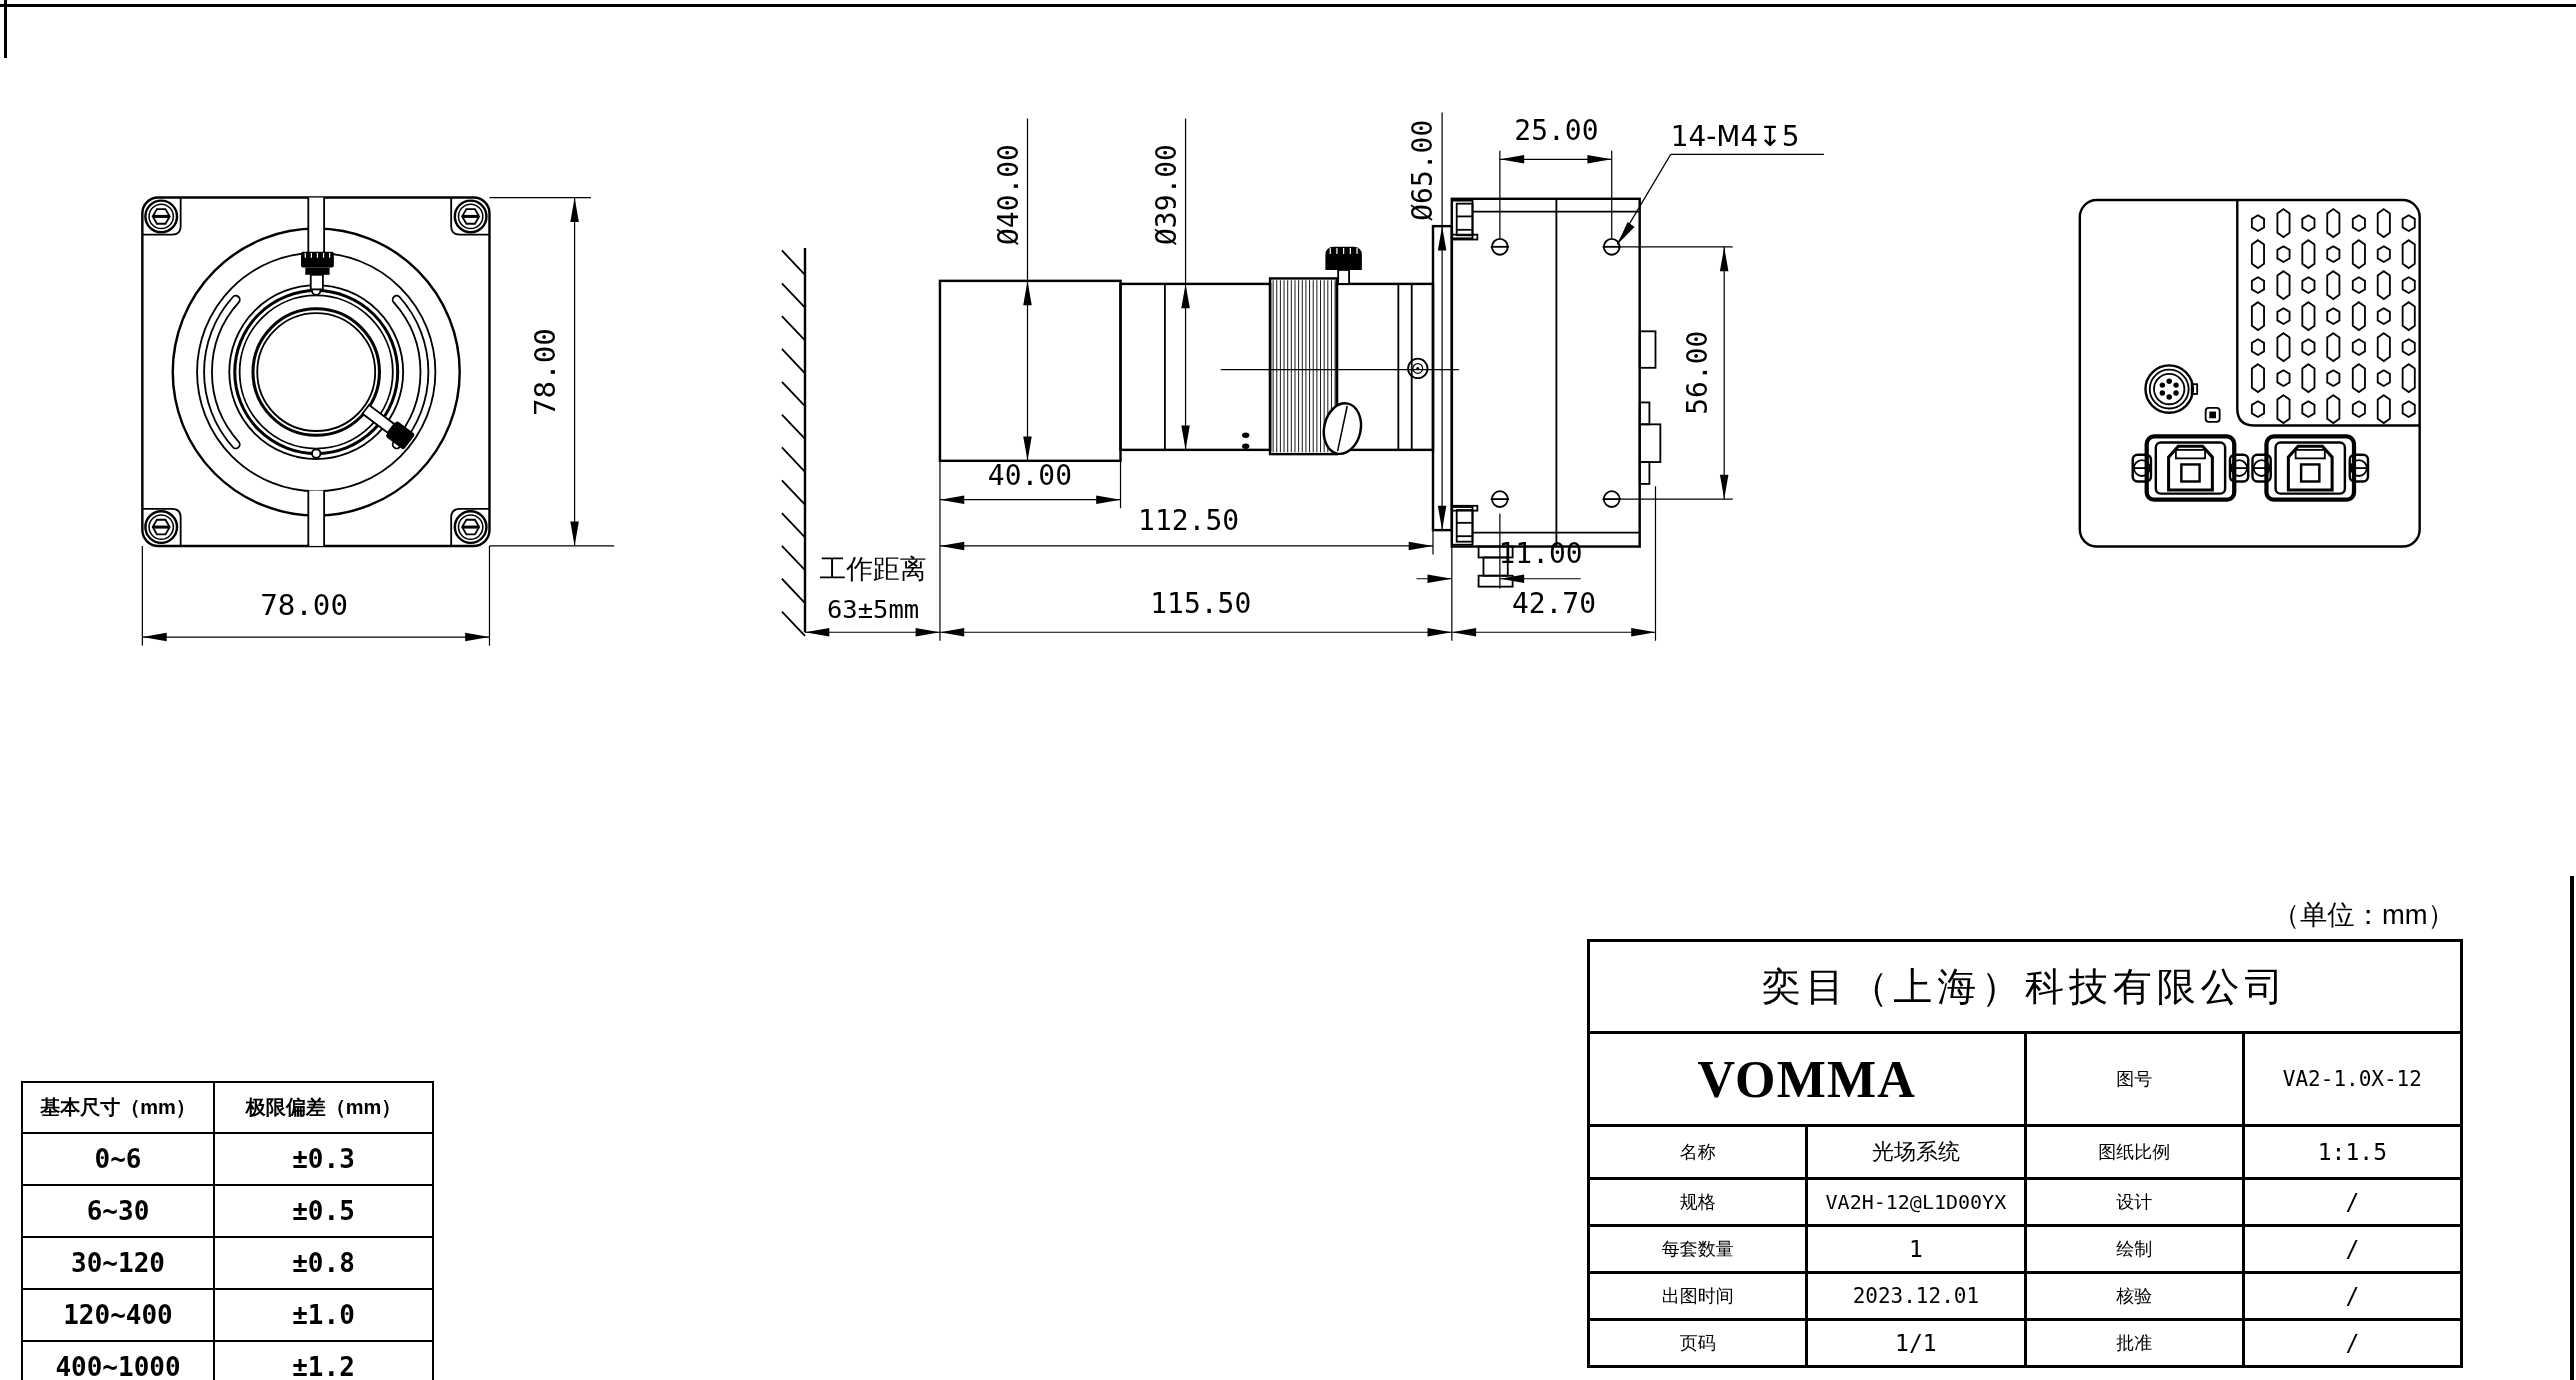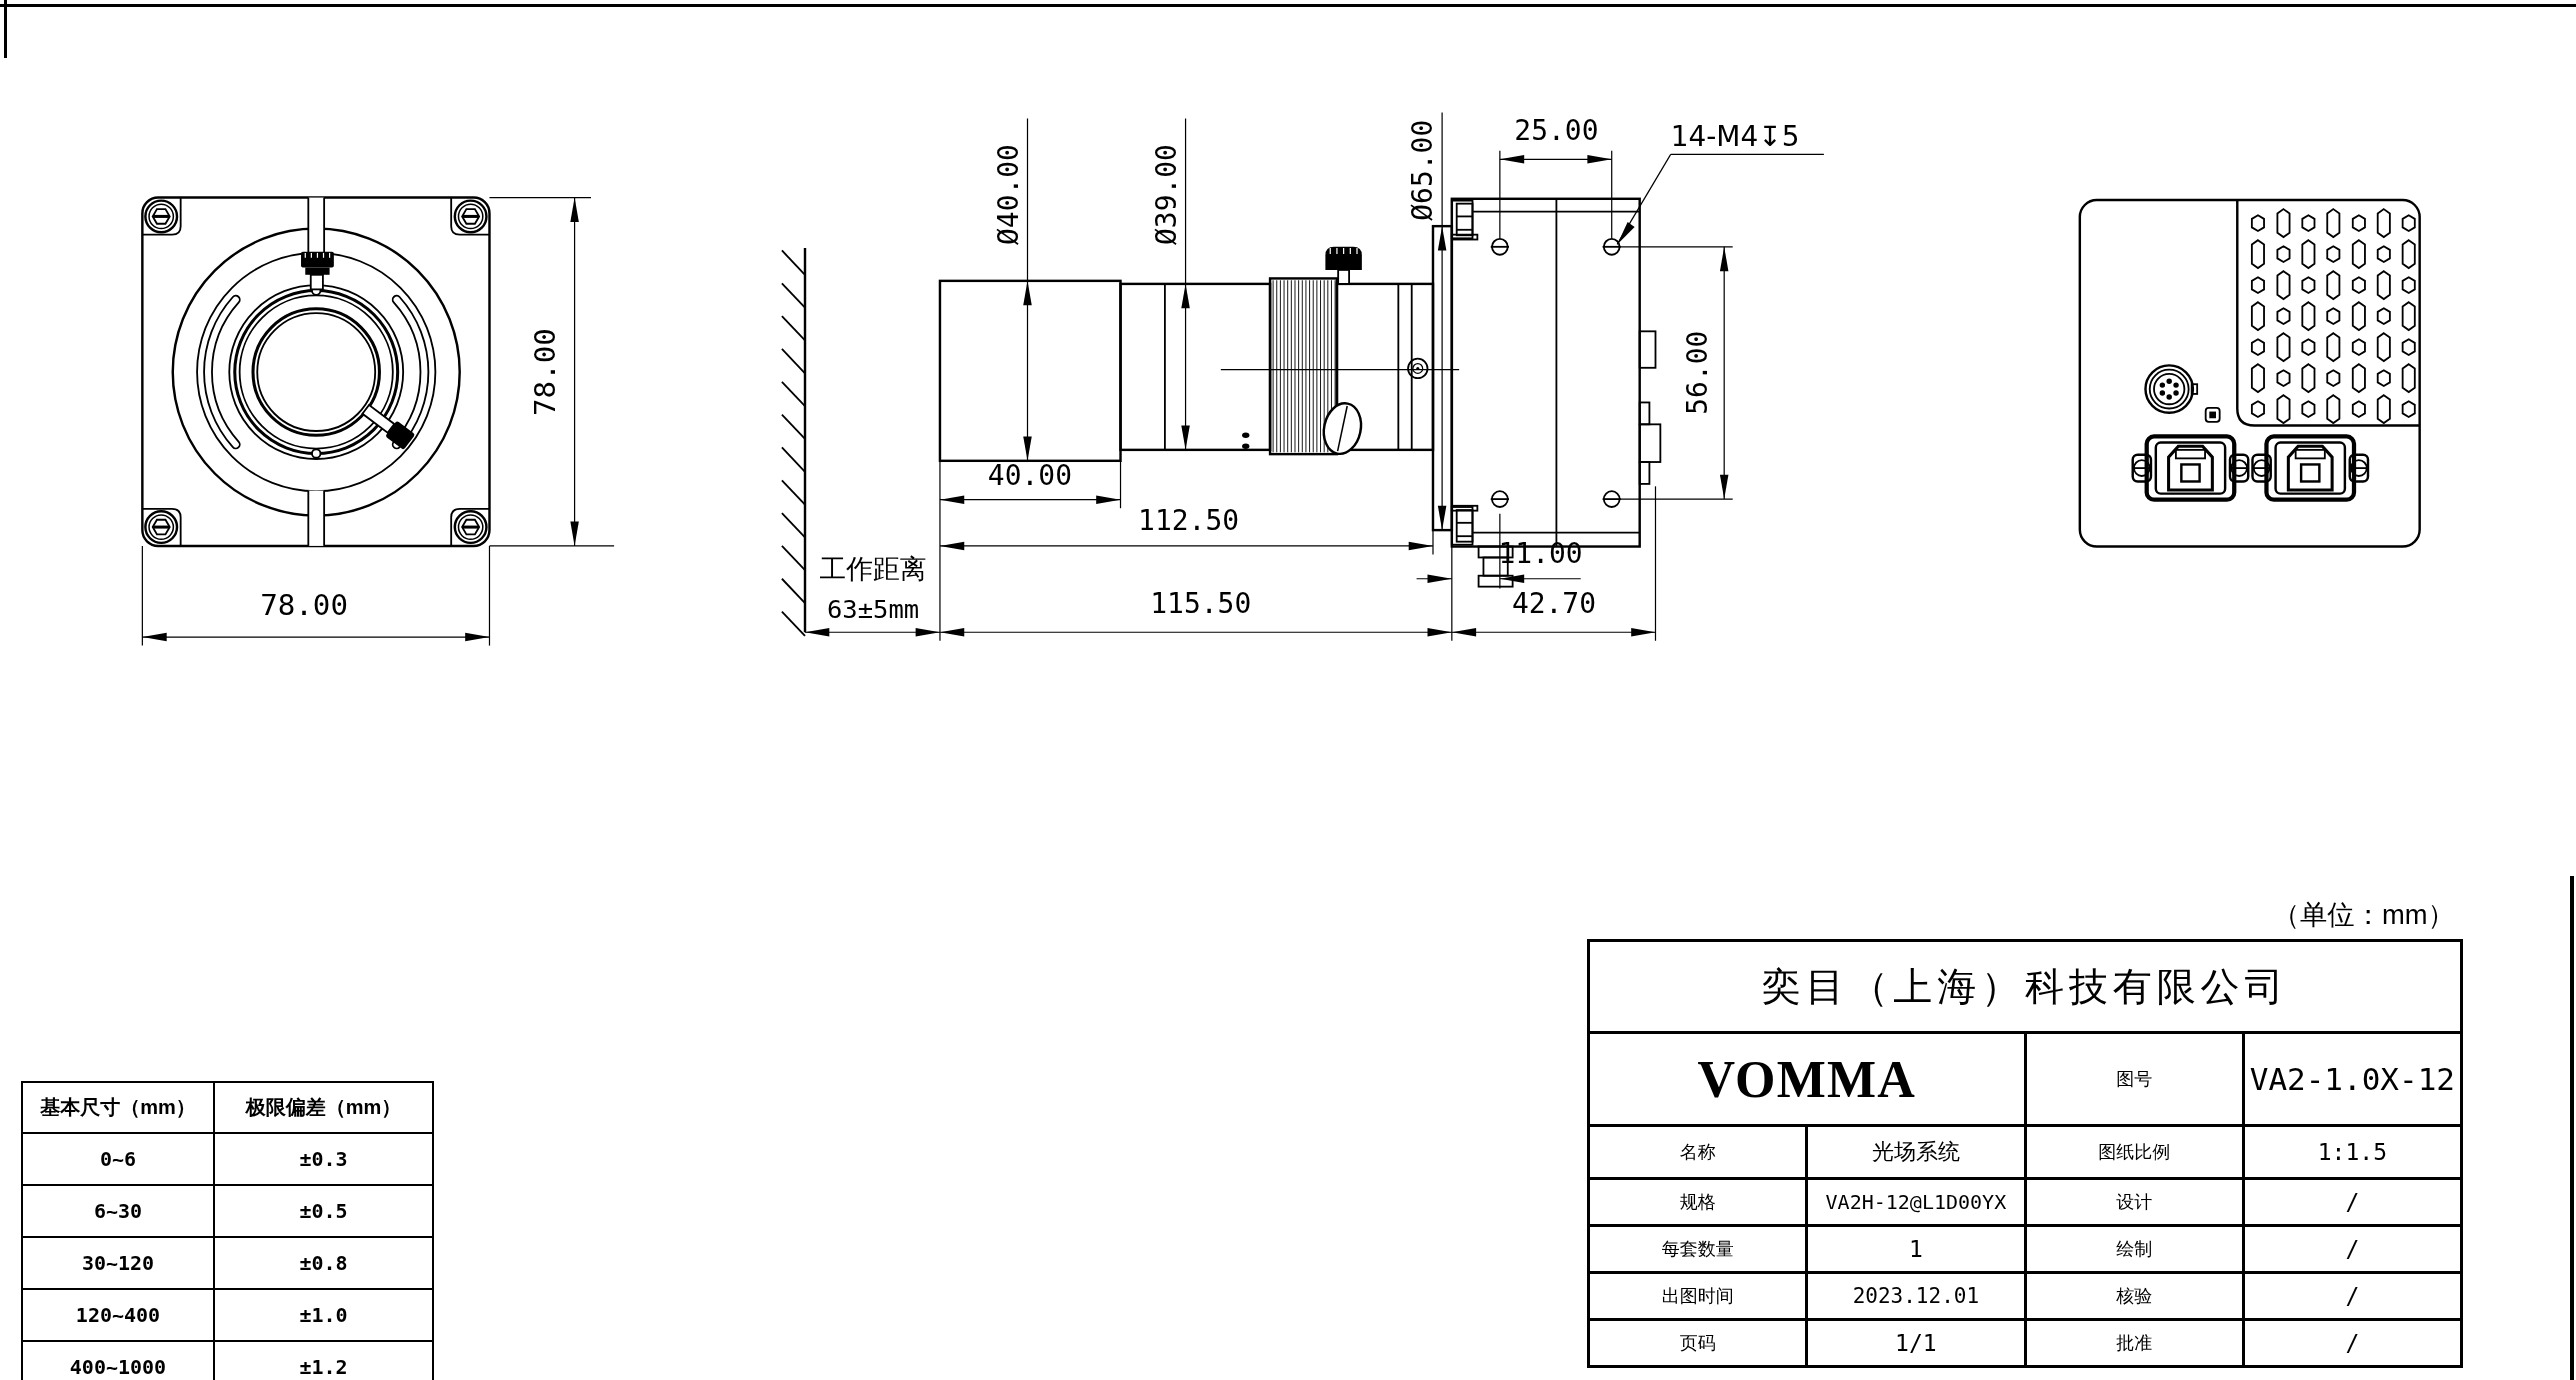--- a/index.html
+++ b/index.html
@@ -10,21 +10,21 @@
   .cjk{font-family:"Liberation Sans",sans-serif;}
   
   #border-top{left:0;top:3.6px;width:2576px;height:3.6px;background:#000;}
   #border-left{left:3.6px;top:0;width:3.6px;height:58px;background:#000;}
   #border-right{left:2570px;top:876px;width:3.6px;height:504px;background:#000;}
   
   #tol-table{left:21px;top:1081px;}
   #tol-table table{border-collapse:collapse;table-layout:fixed;width:407px;}
   #tol-table td{border:2.4px solid #000;text-align:center;vertical-align:middle;padding:0;font-weight:bold;}
   #tol-table .h td{height:49px;font-size:20px;}
-  #tol-table .r td{height:50px;font-size:20px;font-family:"DejaVu Sans Mono",monospace;}
+  #tol-table .r td{height:50px;font-size:26px;font-family:"DejaVu Sans Mono",monospace;}
   
   #title-block{left:1587px;top:939px;}
   #title-block table{border-collapse:collapse;table-layout:fixed;width:876px;}
   #title-block td{border:3px solid #000;text-align:center;vertical-align:middle;padding:0;overflow:hidden;}
   .tb-company{height:89px;font-size:39px;letter-spacing:4.9px;}
   .tb-brand{height:90px;font-size:52px;font-family:"Liberation Serif",serif;font-weight:bold;letter-spacing:1.2px;}
   .tb-label{font-size:18px;}
   .tb-val{font-size:23px;font-family:"DejaVu Sans Mono",monospace;}
   .tb-val-cjk{font-size:22px;}
   .tb-r3{height:53px;}.tb-r{height:47px;}
@@ -468,21 +468,21 @@
 
 <div id="title-block" class="abs">
   <table>
     <tbody>
         <tr>
           <td colspan="4" class="tb-company">奕目（上海）科技有限公司</td>
         </tr>
     <tr>
       <td colspan="2" class="tb-brand" style="width:418px">VOMMA</td>
       <td class="tb-label" style="width:211px">图号</td>
-      <td class="tb-val" style="width:357px;font-size:31px">VA2-1.0X-12</td>
+      <td class="tb-val" style="width:357px;font-size:21px">VA2-1.0X-12</td>
     </tr>
     <tr class="tb-r3">
       <td class="tb-label" style="width:210px">名称</td>
       <td class="tb-val-cjk" style="width:208px">光场系统</td>
       <td class="tb-label">图纸比例</td>
       <td class="tb-val">1:1.5</td>
     </tr>
     <tr class="tb-r">
       <td class="tb-label">规格</td>
       <td class="tb-val" style="font-size:20px">VA2H-12@L1D00YX</td>

